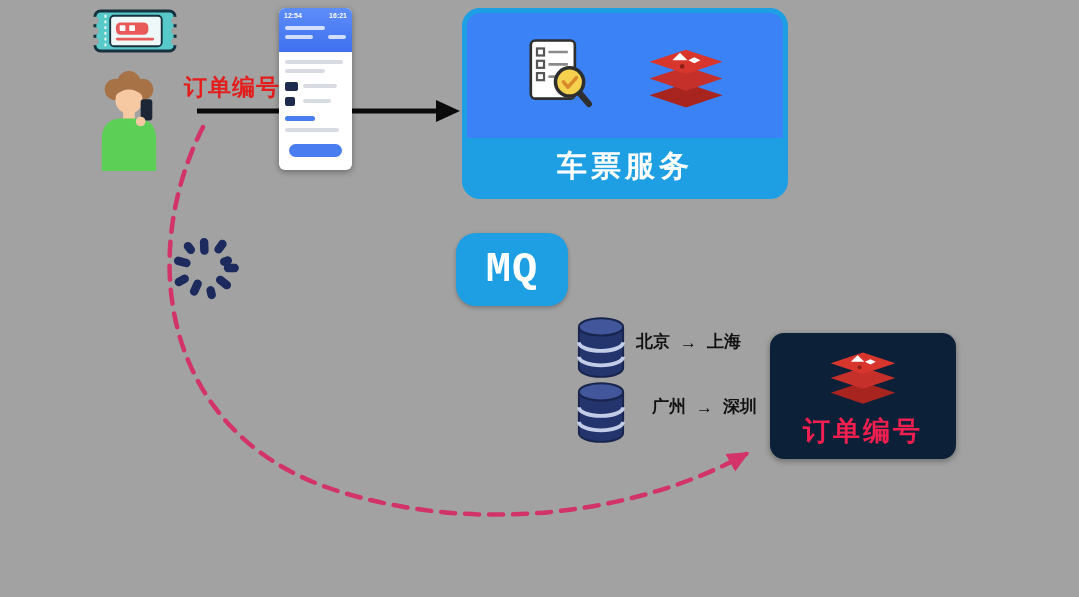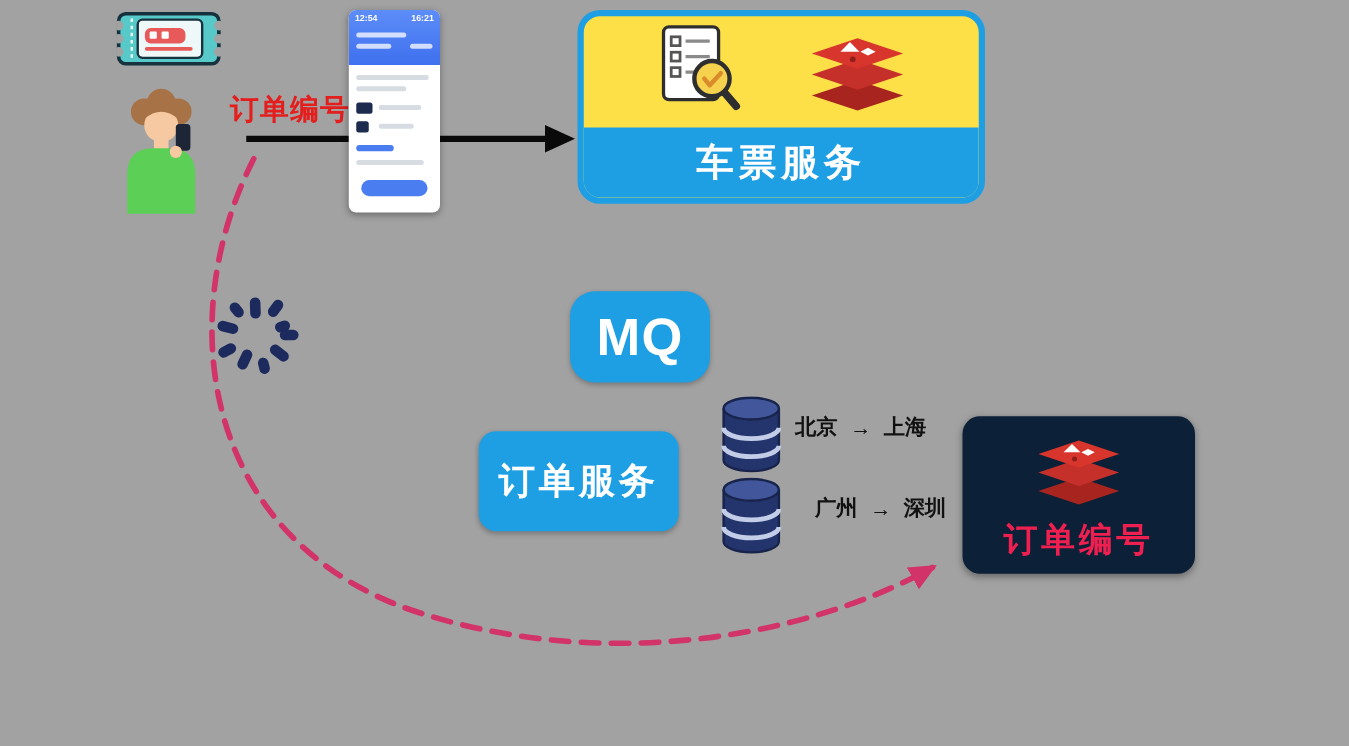--- a/index.html
+++ b/index.html
@@ -27,22 +27,22 @@
     position:relative;color:#fff;
   }
   .phone-time{position:absolute;top:4px;font-size:7px;font-weight:700;}
   .phone-bar{position:absolute;background:rgba(255,255,255,.75);border-radius:2px;}
   .p-line{position:absolute;background:#d7dbe2;border-radius:2px;}
   .p-chip{position:absolute;background:#1d2b4e;border-radius:2px;}
   .p-blue{position:absolute;background:#4a7df0;border-radius:3px;}
 
   
   .service-card{
-    width:326px;height:155px;border:5px solid var(--blue,#1e9fe4);
-    border-radius:18px;background:#fde047;overflow:hidden;
+    width:326px;height:191px;border:5px solid var(--blue,#1e9fe4);
+    border-radius:18px;background:#3b82f6;overflow:hidden;
     box-sizing:border-box;display:flex;flex-direction:column;
   }
   .service-icons{flex:1;display:flex;align-items:center;justify-content:center;gap:48px;}
   .service-label{
     height:56px;background:var(--blue,#1e9fe4);color:#fff;
     display:flex;align-items:center;justify-content:center;
     font-size:30px;font-weight:700;letter-spacing:4px;
   }
 
   .pill{
@@ -206,23 +206,22 @@
 
   <svg class="svgfull">
     <defs>
       <marker id="crimsonArrow" markerUnits="userSpaceOnUse" markerWidth="26" markerHeight="22" refX="18" refY="10" orient="auto">
         <path d="M0,0 L22,10 L0,20 Z" style="fill:var(--crimson,#d23369);"></path>
       </marker>
     </defs>
     <path d="M 203 127 C 138 255, 162 428, 326 487 C 470 537, 636 515, 746 454" fill="none" style="stroke:var(--crimson,#d23369);" stroke-width="4.5" stroke-linecap="round" stroke-dasharray="14 10" marker-end="url(#crimsonArrow)"></path>
   </svg>
 
-  <div class="abs pill mq-pill" style="left:456px;top:233px;">MQ</div>
-
-  <div class="abs pill order-pill" style="left:383px;top:345px;">订单服务</div>
+  <div class="abs pill mq-pill" style="left:456px;top:233px;font-family:Liberation Mono, monospace;">MQ</div>
+
 
   <div class="abs" style="left:576px;top:317px;width:50px;height:64px;">
     <svg width="50" height="64" viewBox="0 0 52 66">
       <path d="M3 10 V53 A23 9 0 0 0 49 53 V10" fill="#24356e" stroke="#18244c" stroke-width="2"></path>
       <path d="M3 26 a23 9 0 0 0 46 0" fill="none" stroke="#c3cde8" stroke-width="4"></path>
       <path d="M3 41 a23 9 0 0 0 46 0" fill="none" stroke="#c3cde8" stroke-width="4"></path>
       <ellipse cx="26" cy="10" rx="23" ry="9" fill="#41569b" stroke="#18244c" stroke-width="2"></ellipse>
     </svg>
   </div>
   <div class="abs route-line" style="left:636px;top:330px;">

